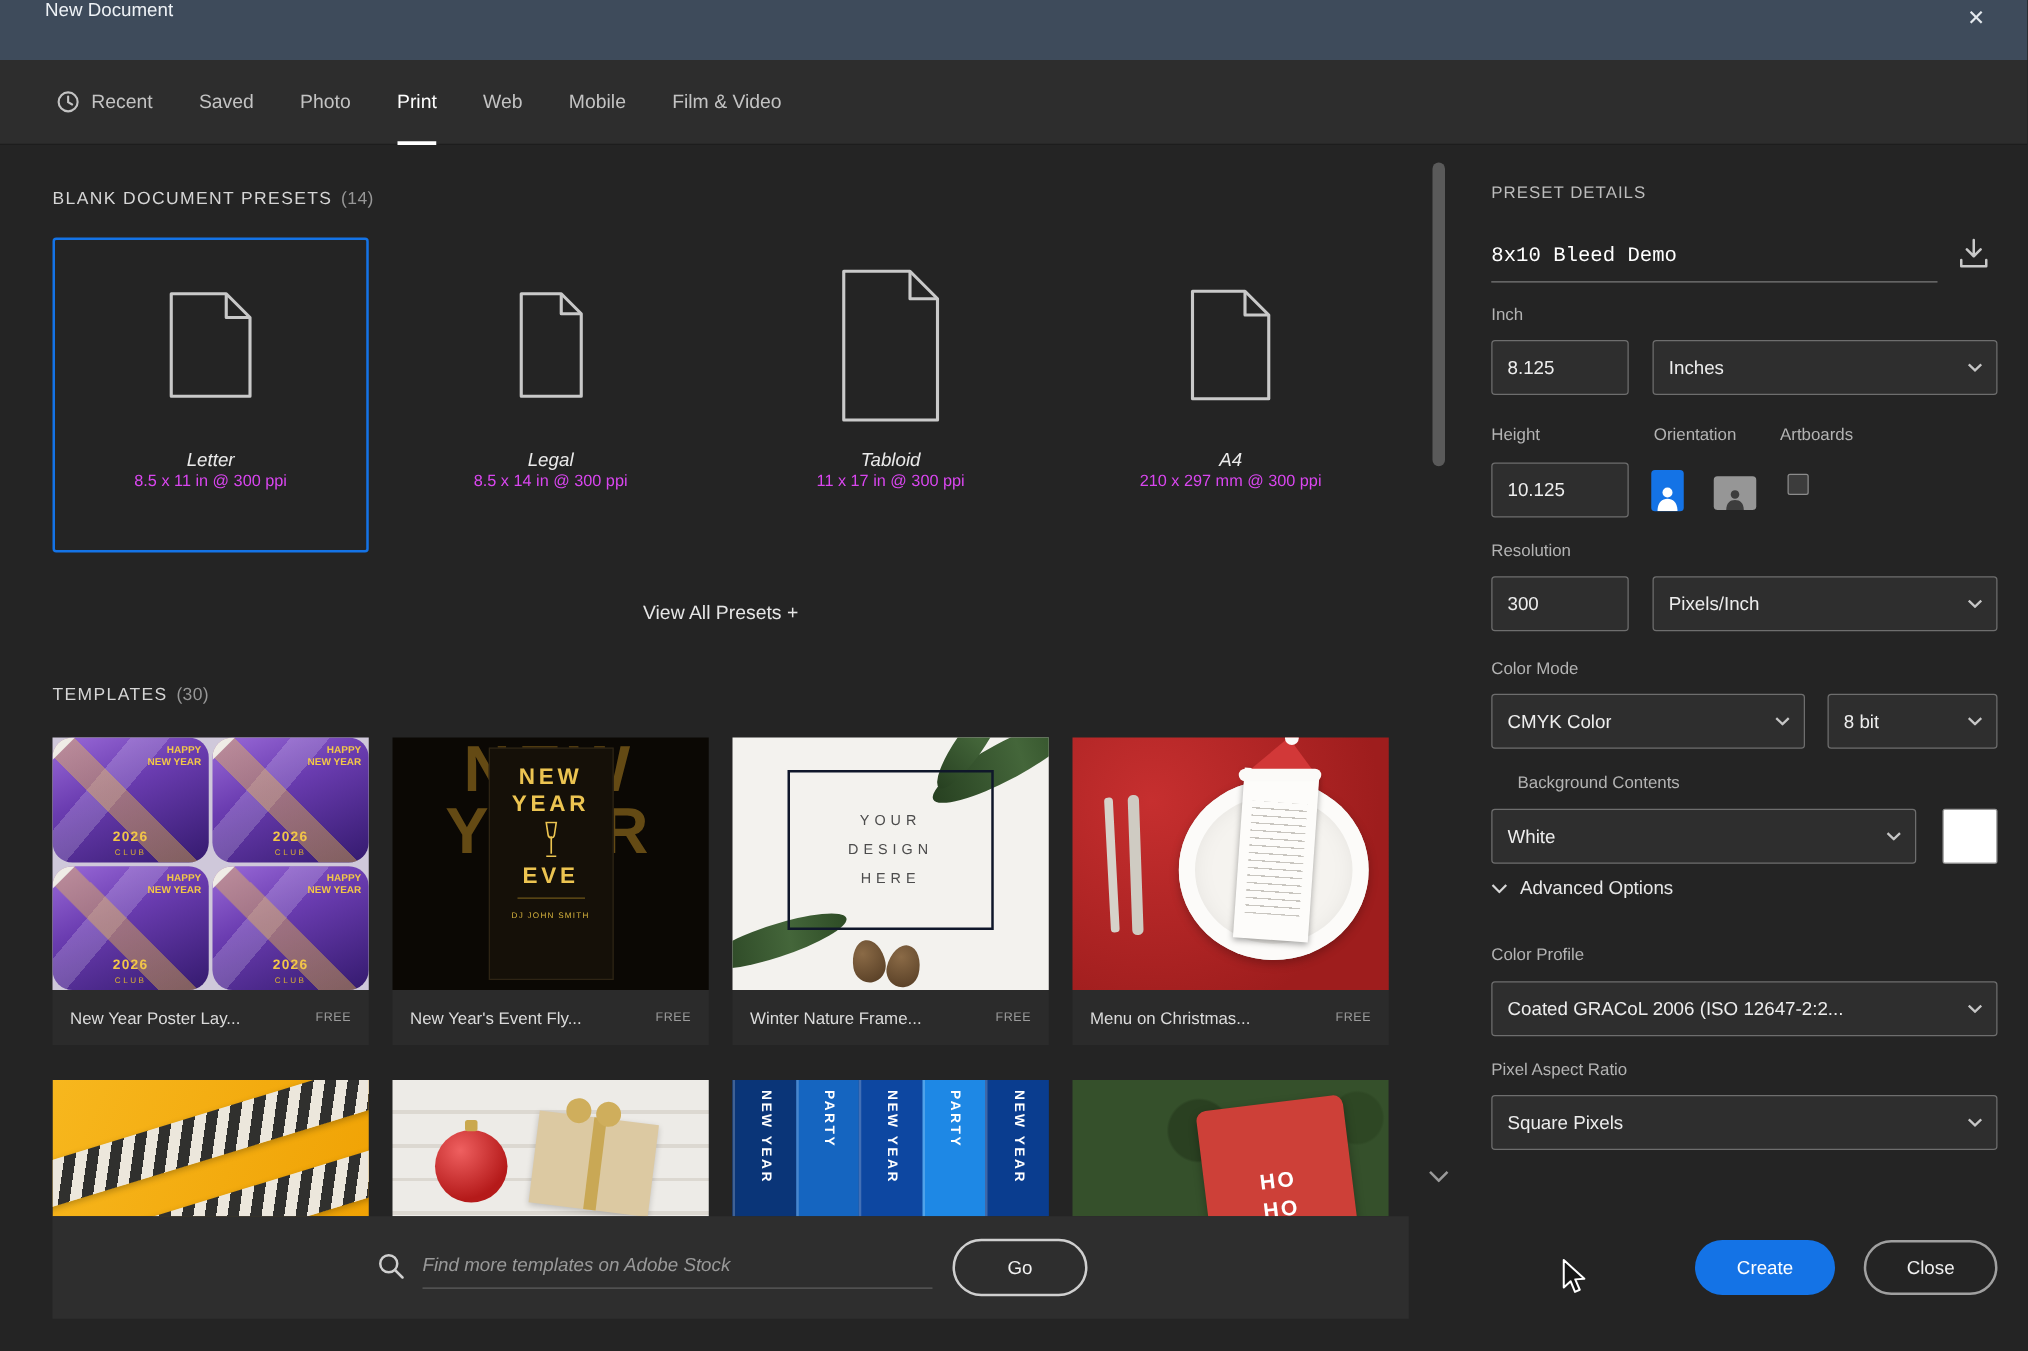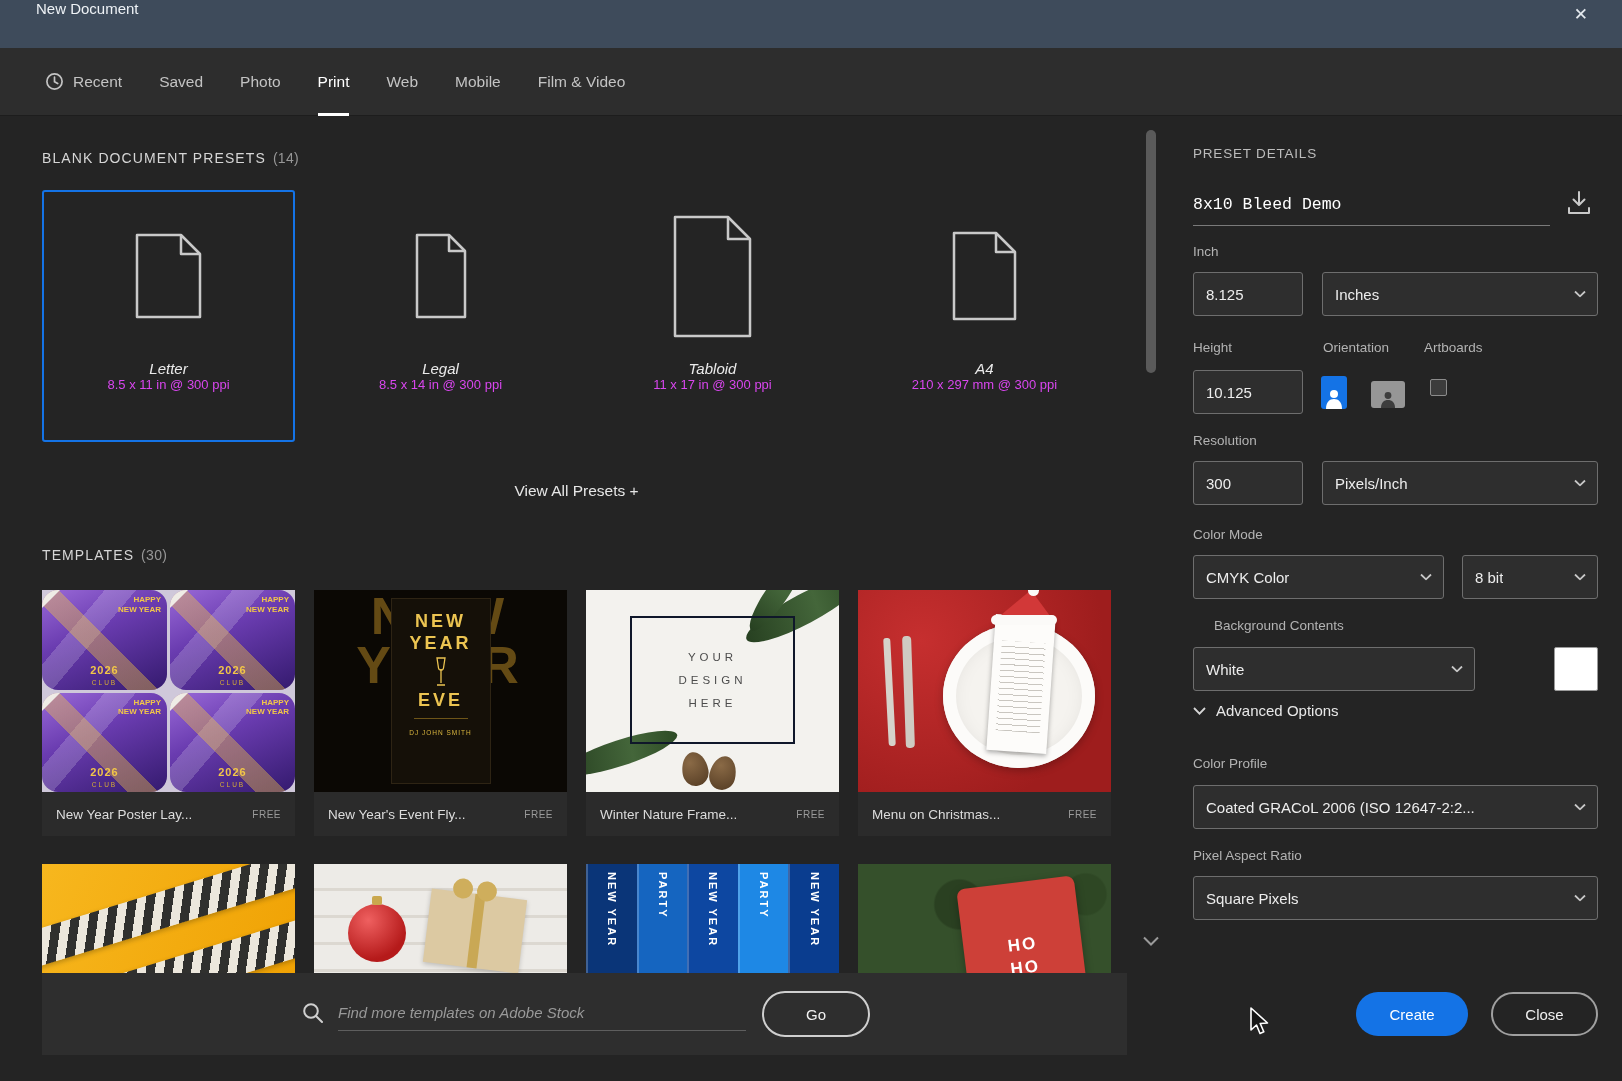--- a/index.html
+++ b/index.html
@@ -482,21 +482,21 @@
       </svg>
   </div>
   <div class="dropdown" style="left:1462px; top:555px; width:136px;">
     <span class="dd-text">8 bit</span>
     <svg class="dd-chev" width="12" height="7" viewBox="0 0 12 7">
         <path d="M1,1 L6,5.8 L11,1" stroke="#c6c6c6" stroke-width="1.8" fill="none"></path>
       </svg>
   </div>
 
   <div class="fld-label" style="left:1193px; top:618px;margin-left:21px;">Background Contents</div>
-  <div class="dropdown" style="left:1193px; top:647px; width:282px;">
+  <div class="dropdown" style="left:1193px; top:647px; width:340px;">
     <span class="dd-text">White</span>
     <svg class="dd-chev" width="12" height="7" viewBox="0 0 12 7">
         <path d="M1,1 L6,5.8 L11,1" stroke="#c6c6c6" stroke-width="1.8" fill="none"></path>
       </svg>
   </div>
   <div class="bg-swatch"></div>
 
   <div class="advanced">
     <svg width="13" height="8" viewBox="0 0 13 8">
       <path d="M1,1 L6.5,6.6 L12,1" stroke="#d6d6d6" stroke-width="1.8" fill="none"></path>

